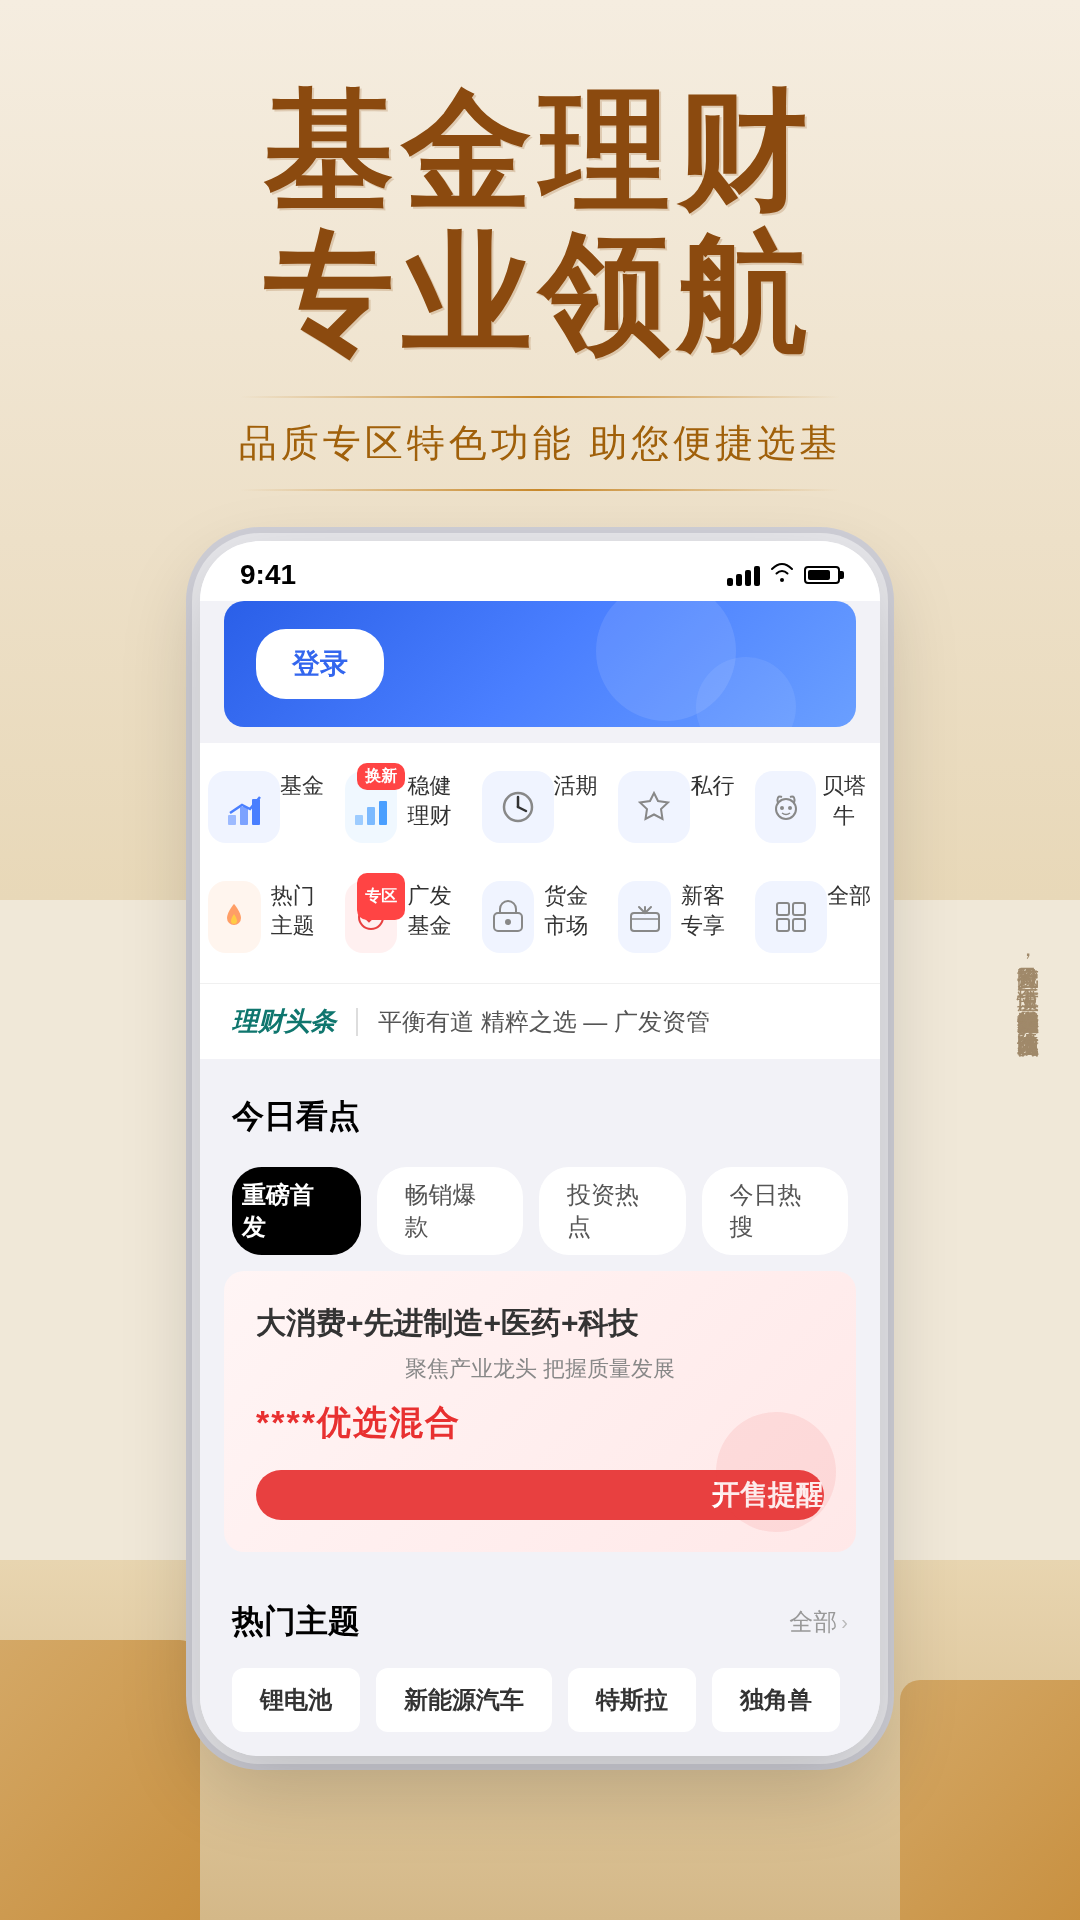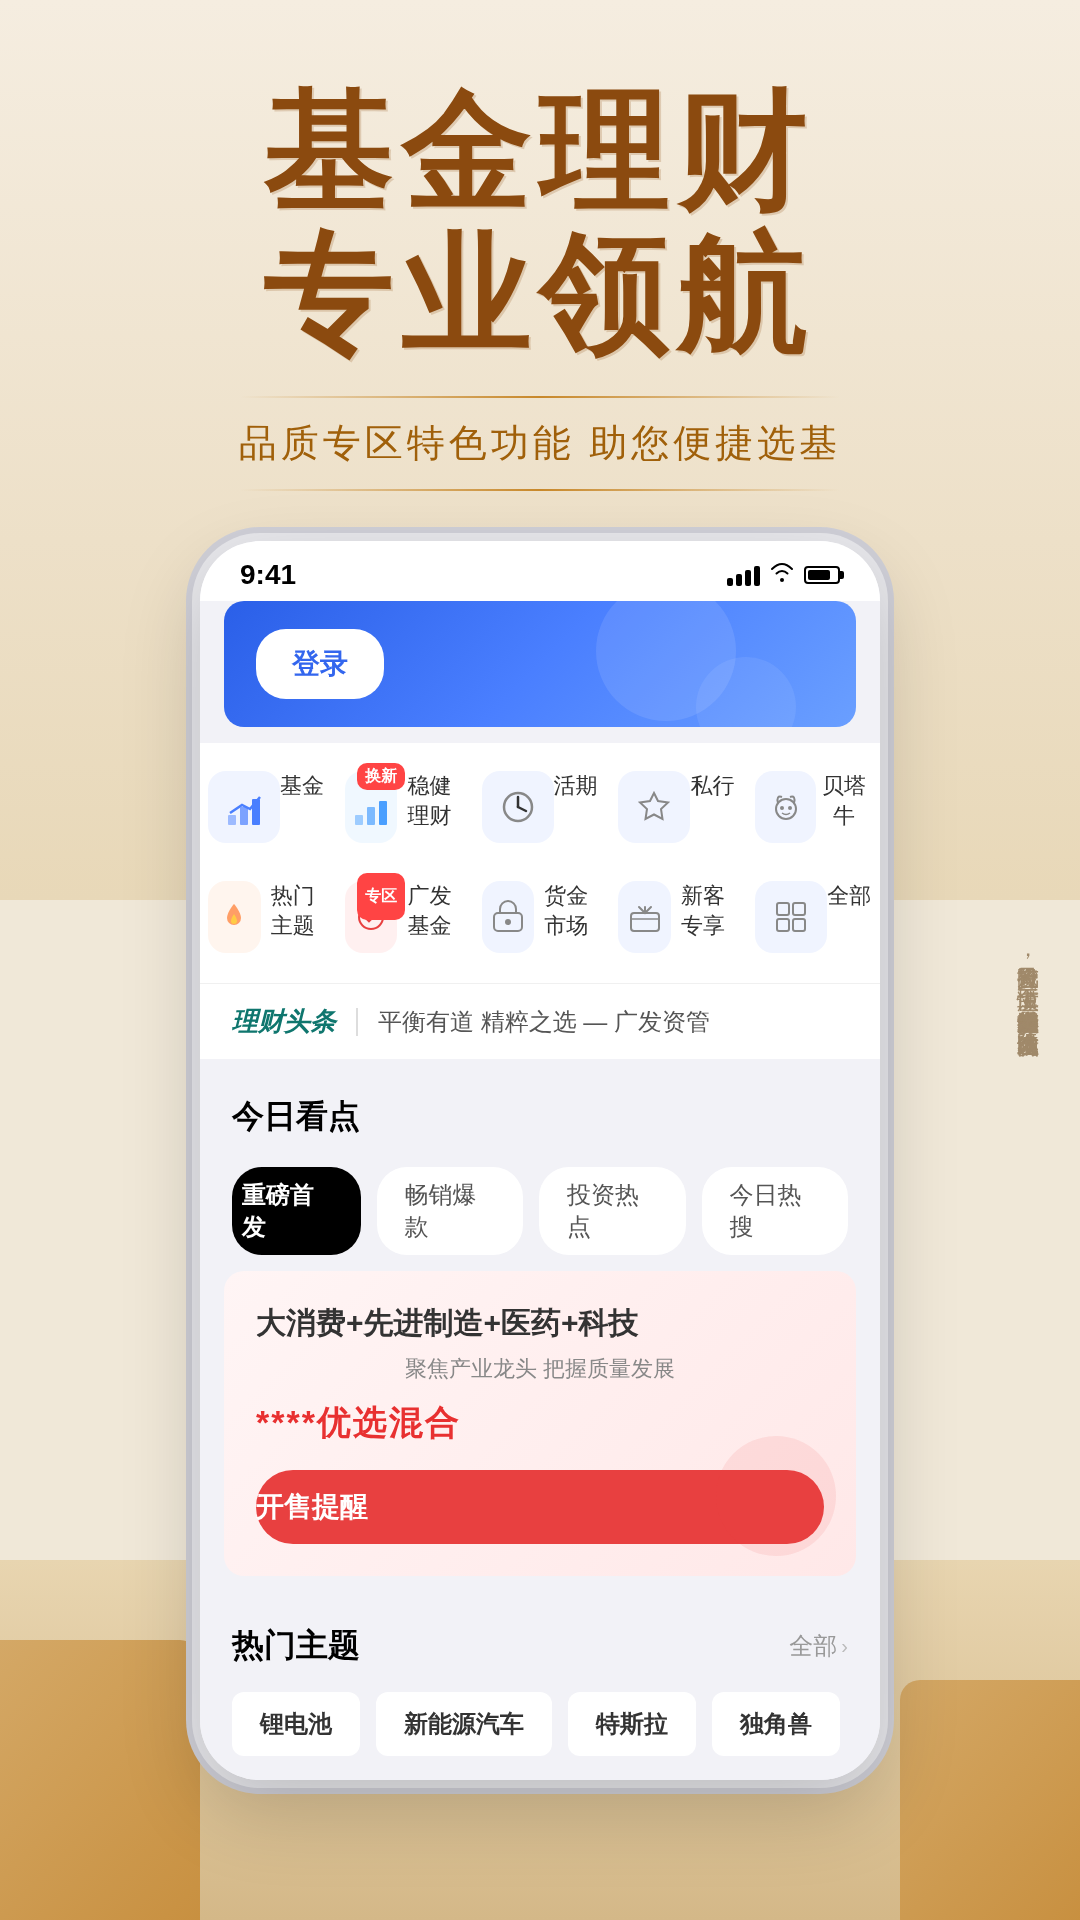--- a/index.html
+++ b/index.html
@@ -377,26 +377,26 @@
       font-weight: 800;
       color: #e83030;
       margin-bottom: 24px;
       letter-spacing: 2px;
     }
     .fund-card-btn {
       background: #e84040;
       color: #fff;
       border: none;
       border-radius: 40px;
-      padding: 18px 0;
+      padding: 6px 0;
       font-size: 28px;
       font-weight: 600;
       width: 100%;
       cursor: pointer;
-      text-align: left;
+      text-align: right;
     }
     .fund-card-decoration {
       position: absolute;
       right: 20px;
       bottom: 20px;
       width: 120px;
       height: 120px;
       border-radius: 50%;
       background: rgba(232,64,64,0.1);
     }

